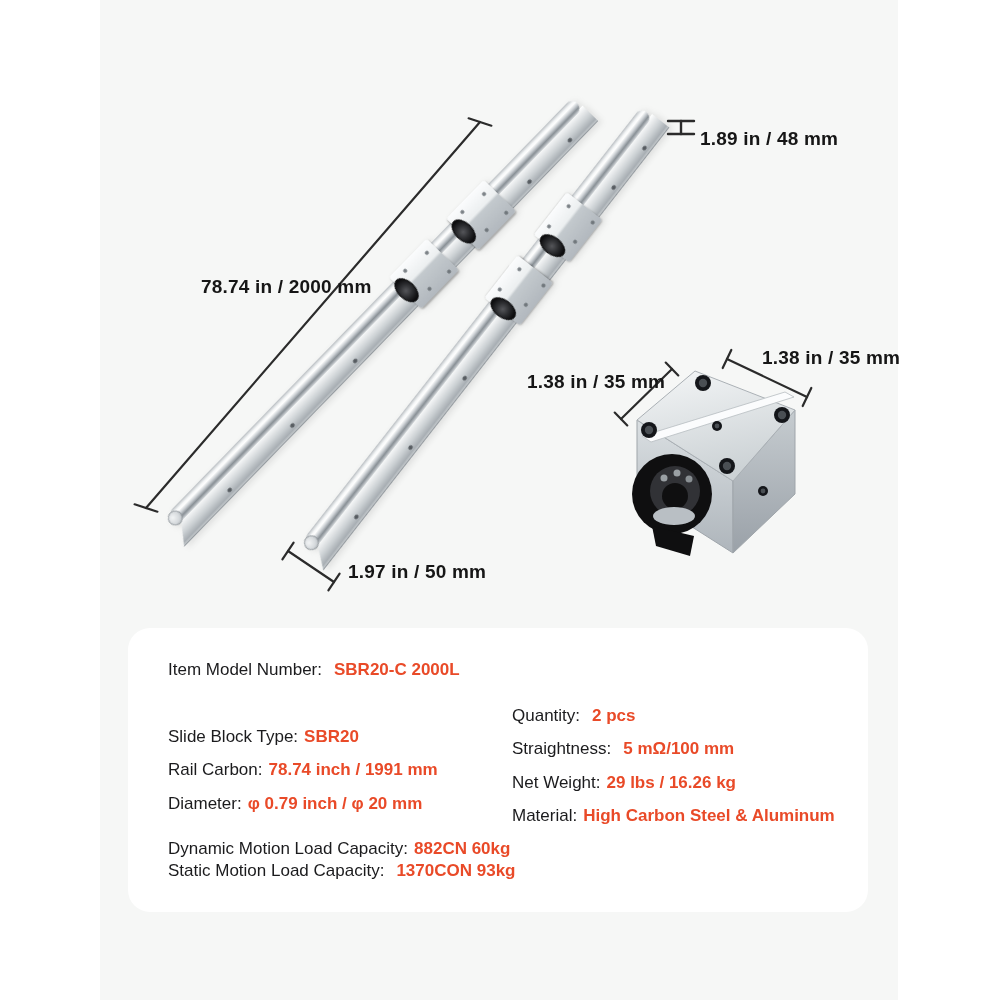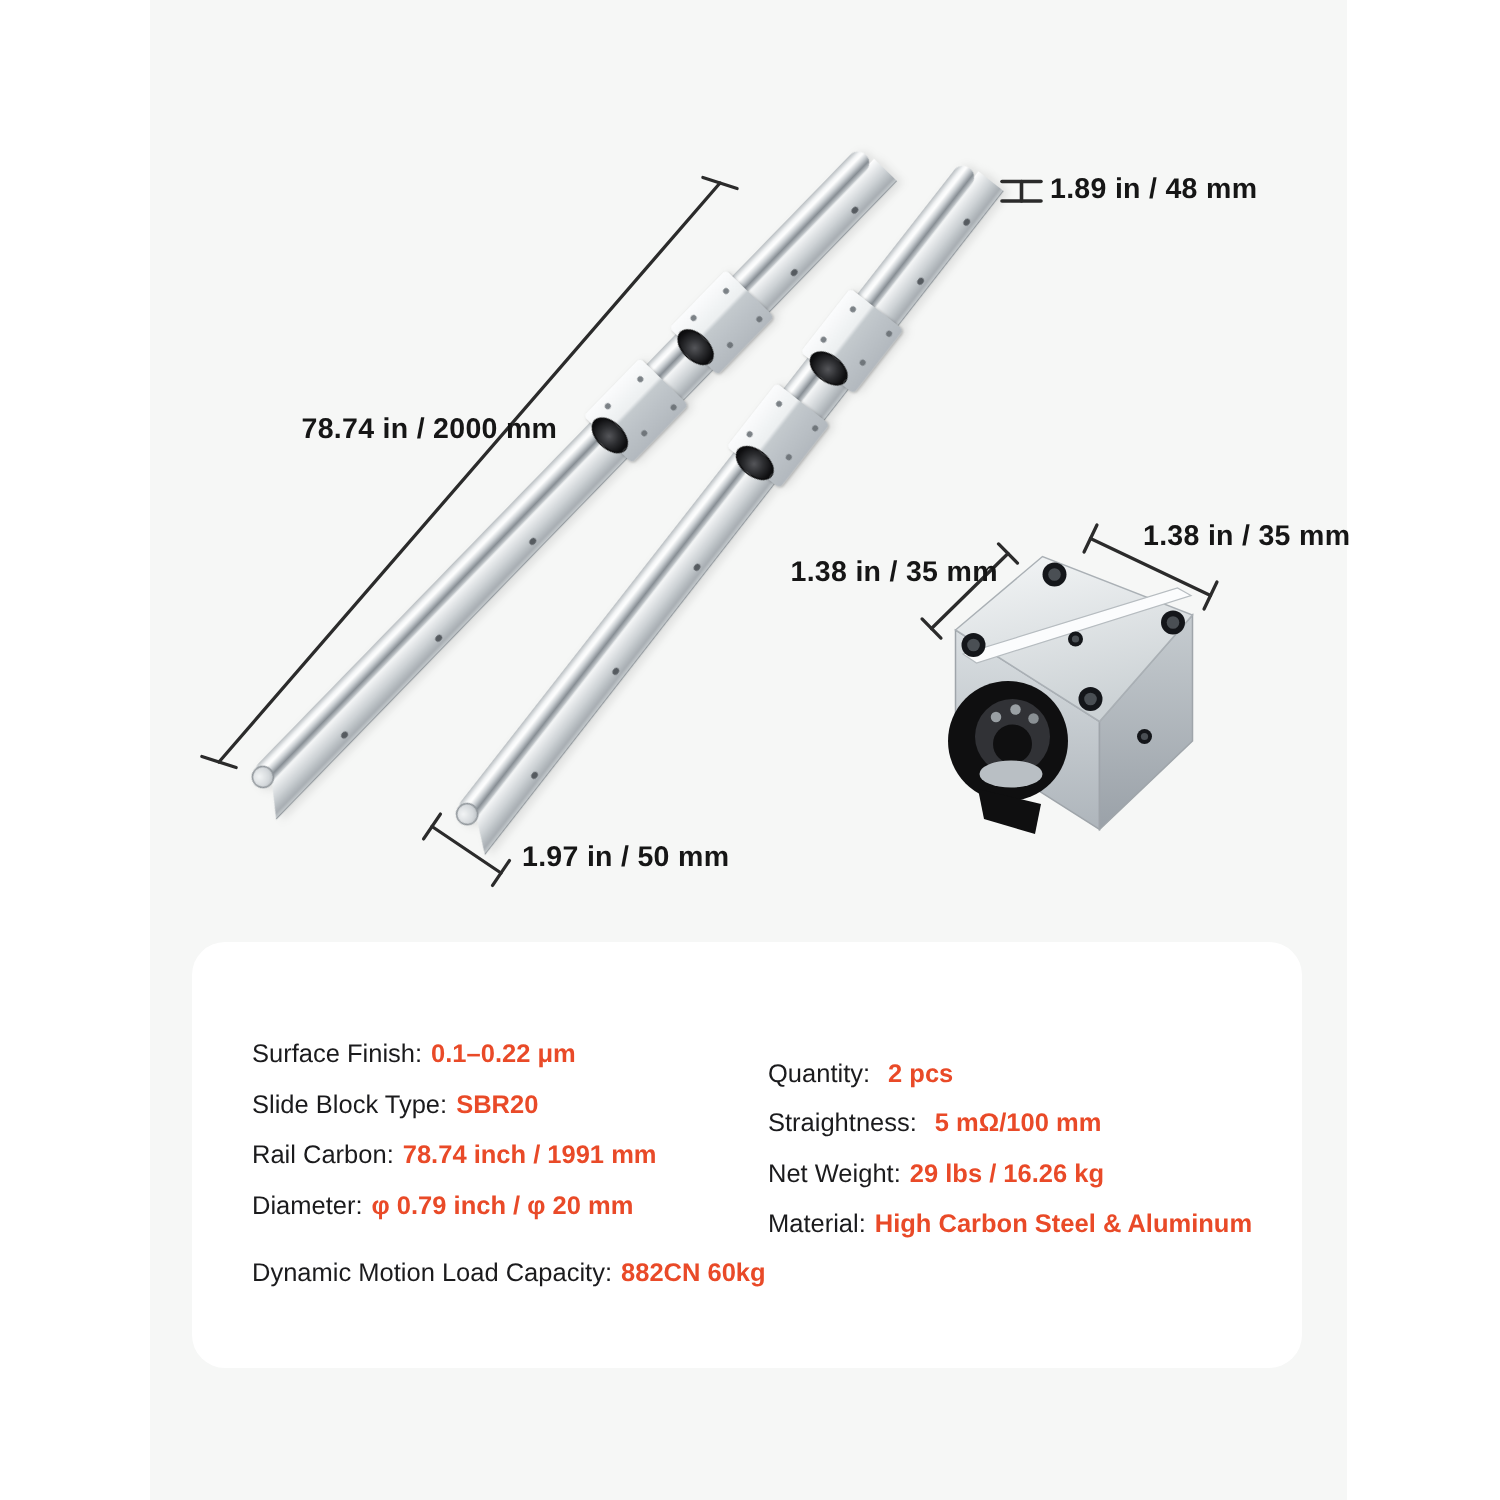--- a/index.html
+++ b/index.html
@@ -23,21 +23,21 @@
     background:linear-gradient(to bottom,#fbfcfd 0%,#eceff0 40%,#c3c9cd 46%,#b2b8be 100%);
     box-shadow:0 1px 2px rgba(0,0,0,0.25);}
   .block .bearing{position:absolute;left:-6px;top:7px;width:16px;height:27px;border-radius:50%;
     background:radial-gradient(circle at 45% 50%,#55565a 0%,#2c2d30 40%,#0e0e10 75%);border:1px solid #0a0a0b;}
   .block .screws{position:absolute;left:14px;top:5px;width:4px;height:4px;border-radius:50%;background:#7b8186;
     box-shadow:28px 3px 0 #7b8186,4px 30px 0 #70767b,30px 32px 0 #70767b;}
 
   
   .overlay{position:absolute;left:0;top:0;pointer-events:none;}
   .dim-label{position:absolute;font-size:19px;font-weight:700;color:#161616;letter-spacing:.2px;white-space:nowrap;}
-  .lbl-rail-height{left:600px;top:116px;}
+  .lbl-rail-height{left:600px;top:128px;}
   .lbl-rail-length{left:101px;top:276px;}
   .lbl-block-left{left:427px;top:371px;}
   .lbl-block-right{left:662px;top:347px;}
   .lbl-base-width{left:248px;top:561px;}
   .blockart{position:absolute;left:530px;top:366px;}
 
   
   .panel{position:absolute;left:28px;top:628px;width:740px;height:284px;background:#ffffff;border-radius:22px;}
   .spec-row{position:absolute;height:24px;line-height:24px;font-size:17px;white-space:nowrap;}
   .spec-row .lbl{color:#1b1b1d;font-weight:400;}
@@ -181,35 +181,38 @@
       </g>
     </svg>
 
     <div class="dim-label lbl-rail-height">1.89 in / 48 mm</div>
     <div class="dim-label lbl-rail-length">78.74 in / 2000 mm</div>
     <div class="dim-label lbl-block-left">1.38 in / 35 mm</div>
     <div class="dim-label lbl-block-right">1.38 in / 35 mm</div>
     <div class="dim-label lbl-base-width">1.97 in / 50 mm</div>
 
     <div class="panel">
-      <div class="spec-row colL r2">
-        <span class="lbl">Surface Finish:</span><span class="val">0.1–0.22 μm</span>
+      <div class="spec-row colL r1 wide">
+        <span class="lbl">Item Model Number:</span><span class="val">SBR20-C 2000L</span>
       </div>
       <div class="spec-row colL r3">
         <span class="lbl">Slide Block Type:</span><span class="val">SBR20</span>
       </div>
       <div class="spec-row colL r4">
         <span class="lbl">Rail Carbon:</span><span class="val">78.74 inch / 1991 mm</span>
       </div>
       <div class="spec-row colL r5">
         <span class="lbl">Diameter:</span><span class="val">φ 0.79 inch / φ 20 mm</span>
       </div>
       <div class="spec-row colL r6">
         <span class="lbl">Dynamic Motion Load Capacity:</span><span class="val">882CN 60kg</span>
       </div>
+      <div class="spec-row colL r7 wide">
+        <span class="lbl">Static Motion Load Capacity:</span><span class="val">1370CON 93kg</span>
+      </div>
 
       <div class="spec-row colR r1 wide">
         <span class="lbl">Quantity:</span><span class="val">2 pcs</span>
       </div>
       <div class="spec-row colR r2 wide">
         <span class="lbl">Straightness:</span><span class="val">5 mΩ/100 mm</span>
       </div>
       <div class="spec-row colR r3">
         <span class="lbl">Net Weight:</span><span class="val">29 lbs / 16.26 kg</span>
       </div>

